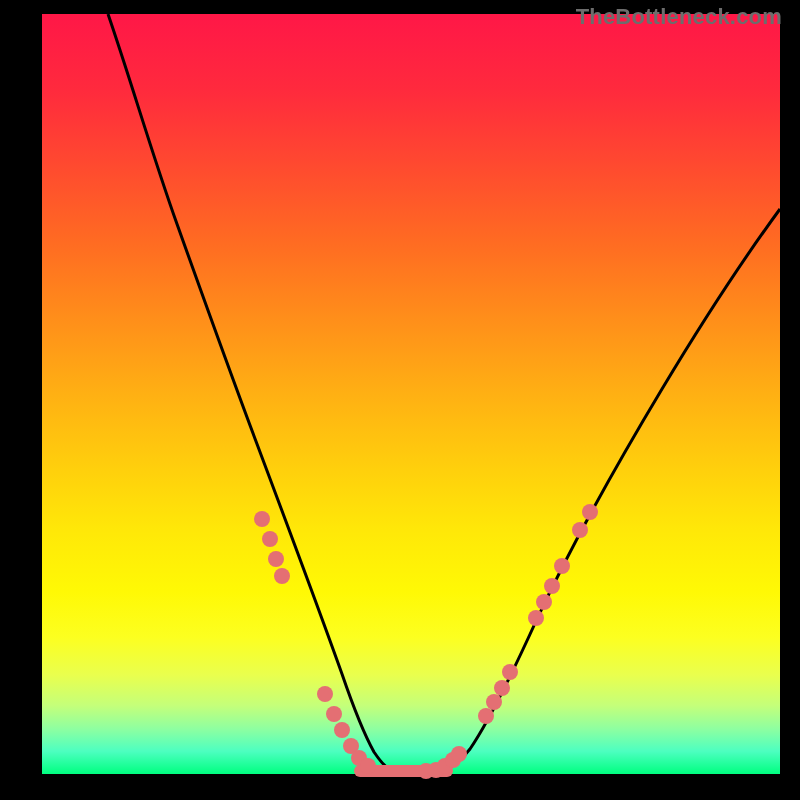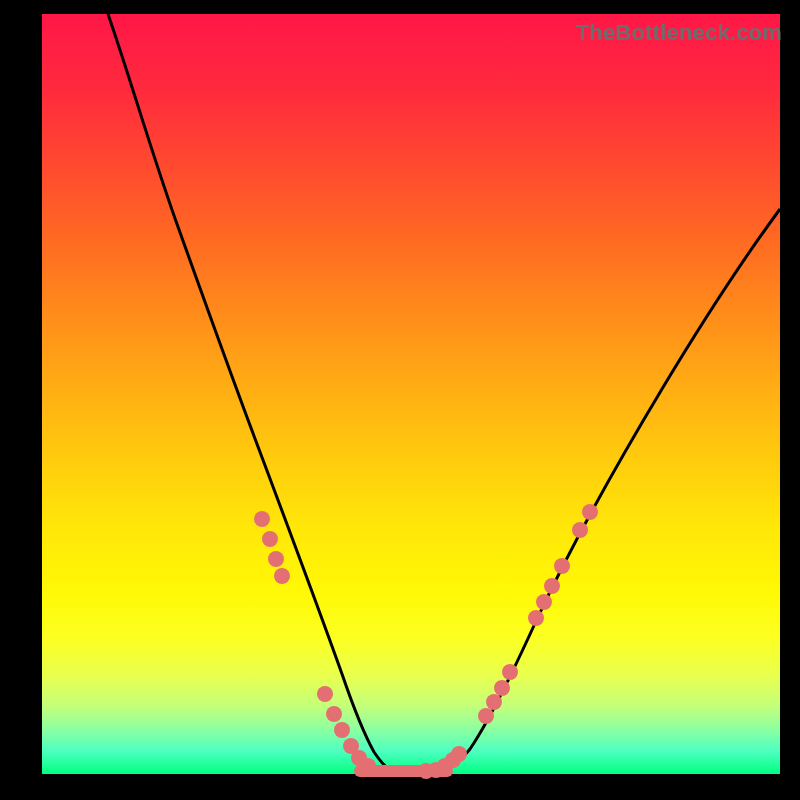--- a/index.html
+++ b/index.html
@@ -43,21 +43,21 @@
   svg.curve {
     position: absolute;
     left: 0;
     top: 0;
     width: 738px;
     height: 760px;
     overflow: visible;
   }
   .watermark {
     position: absolute;
-    top: 20px;
+    top: 4px;
     right: 18px;
     font-family: Arial, Helvetica, sans-serif;
     font-size: 22px;
     font-weight: 600;
     color: #6d6d6d;
     letter-spacing: 0.2px;
     user-select: none;
   }
 </style>
 </head>

